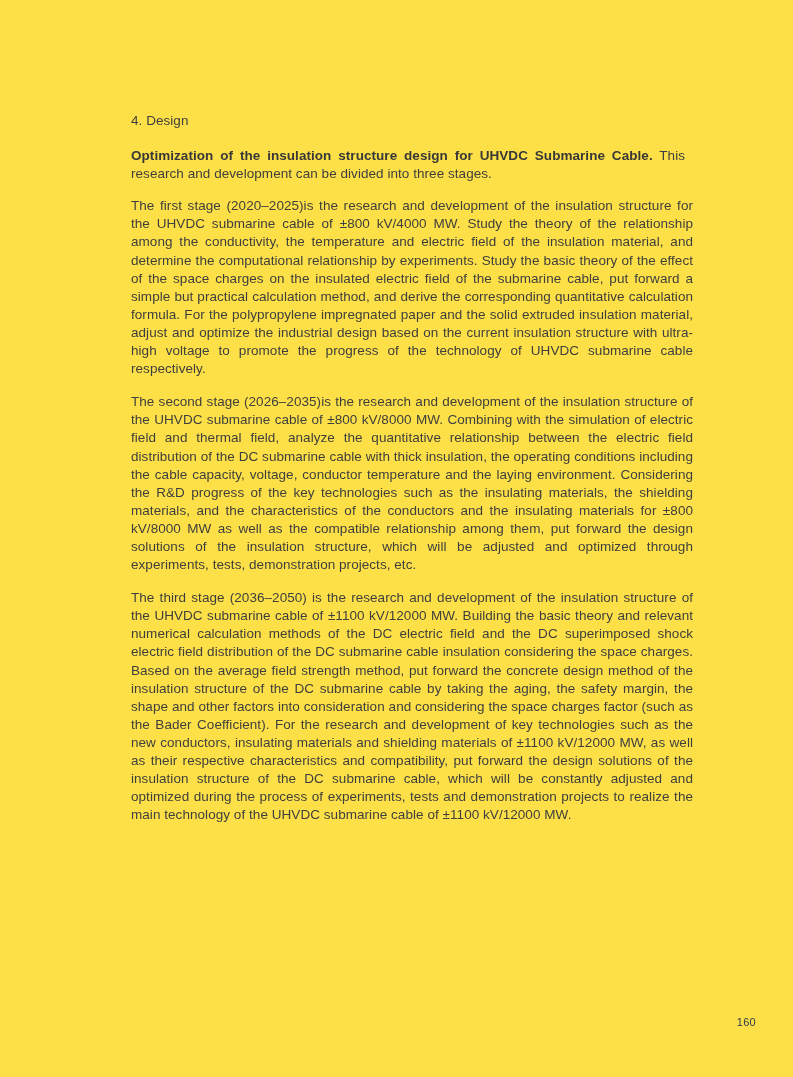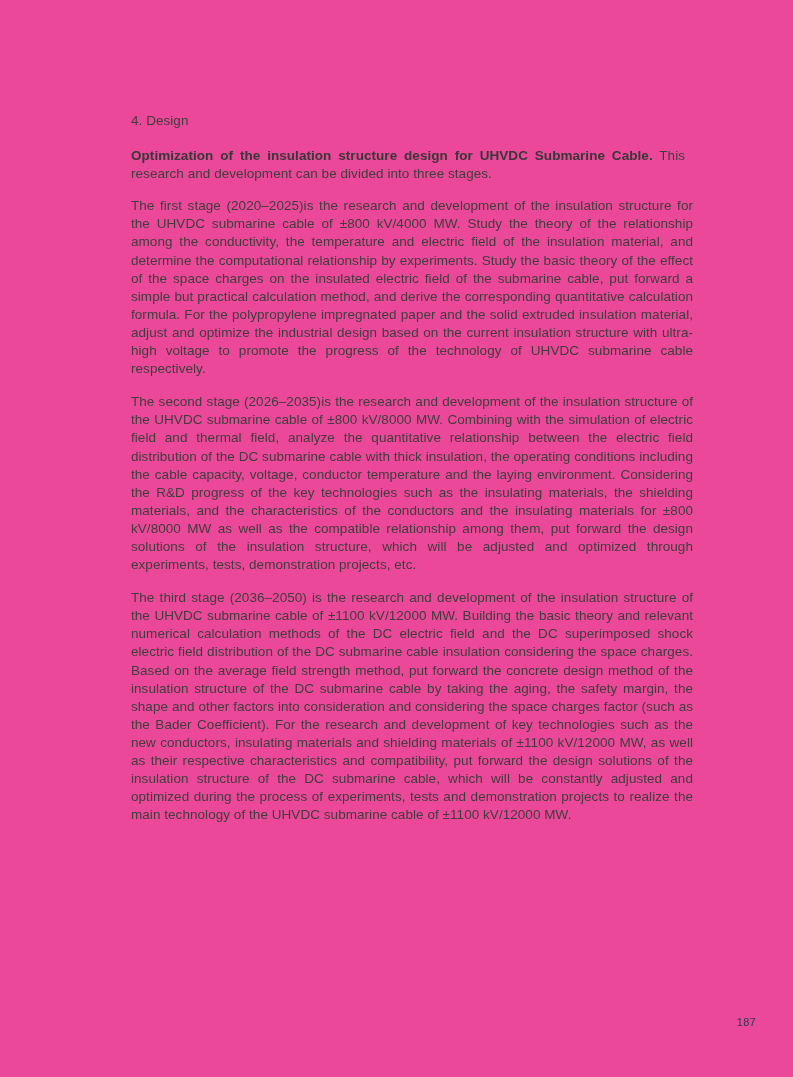--- a/index.html
+++ b/index.html
@@ -10,21 +10,21 @@
     width: 793px;
     height: 1077px;
     background: #ffffff;
     position: relative;
     overflow: hidden;
     font-family: "Liberation Sans", sans-serif;
   }
   .page {
     position: absolute;
     inset: 0;
-    background: #ec4899;
+    background: #fde047;
   }
   .content {
     position: absolute;
     left: 131px;
     top: 112px;
     width: 562px;
     color: #3e3e3e;
     font-size: 13.5px;
     line-height: 18.1px;
     text-align: justify;
@@ -64,14 +64,14 @@
 
     <p class="lead"><span class="bold">Optimization of the insulation structure design for UHVDC Submarine Cable.</span><span> This research and development can be divided into three stages.</span></p>
 
     <p class="para">The first stage (2020–2025)is the research and development of the insulation structure for the UHVDC submarine cable of ±800 kV/4000 MW. Study the theory of the relationship among the conductivity, the temperature and electric field of the insulation material, and determine the computational relationship by experiments. Study the basic theory of the effect of the space charges on the insulated electric field of the submarine cable, put forward a simple but practical calculation method, and derive the corresponding quantitative calculation formula. For the polypropylene impregnated paper and the solid extruded insulation material, adjust and optimize the industrial design based on the current insulation structure with ultra-high voltage to promote the progress of the technology of UHVDC submarine cable respectively.</p>
 
     <p class="para">The second stage (2026–2035)is the research and development of the insulation structure of the UHVDC submarine cable of ±800 kV/8000 MW. Combining with the simulation of electric field and thermal field, analyze the quantitative relationship between the electric field distribution of the DC submarine cable with thick insulation, the operating conditions including the cable capacity, voltage, conductor temperature and the laying environment. Considering the R&amp;D progress of the key technologies such as the insulating materials, the shielding materials, and the characteristics of the conductors and the insulating materials for ±800 kV/8000 MW as well as the compatible relationship among them, put forward the design solutions of the insulation structure, which will be adjusted and optimized through experiments, tests, demonstration projects, etc.</p>
 
     <p class="para">The third stage (2036–2050) is the research and development of the insulation structure of the UHVDC submarine cable of ±1100 kV/12000 MW. Building the basic theory and relevant numerical calculation methods of the DC electric field and the DC superimposed shock electric field distribution of the DC submarine cable insulation considering the space charges. Based on the average field strength method, put forward the concrete design method of the insulation structure of the DC submarine cable by taking the aging, the safety margin, the shape and other factors into consideration and considering the space charges factor (such as the Bader Coefficient). For the research and development of key technologies such as the new conductors, insulating materials and shielding materials of ±1100 kV/12000 MW, as well as their respective characteristics and compatibility, put forward the design solutions of the insulation structure of the DC submarine cable, which will be constantly adjusted and optimized during the process of experiments, tests and demonstration projects to realize the main technology of the UHVDC submarine cable of ±1100 kV/12000 MW.</p>
   </div>
 
-  <div class="page-number">187</div>
+  <div class="page-number">160</div>
 </div>
 
 </body></html>

